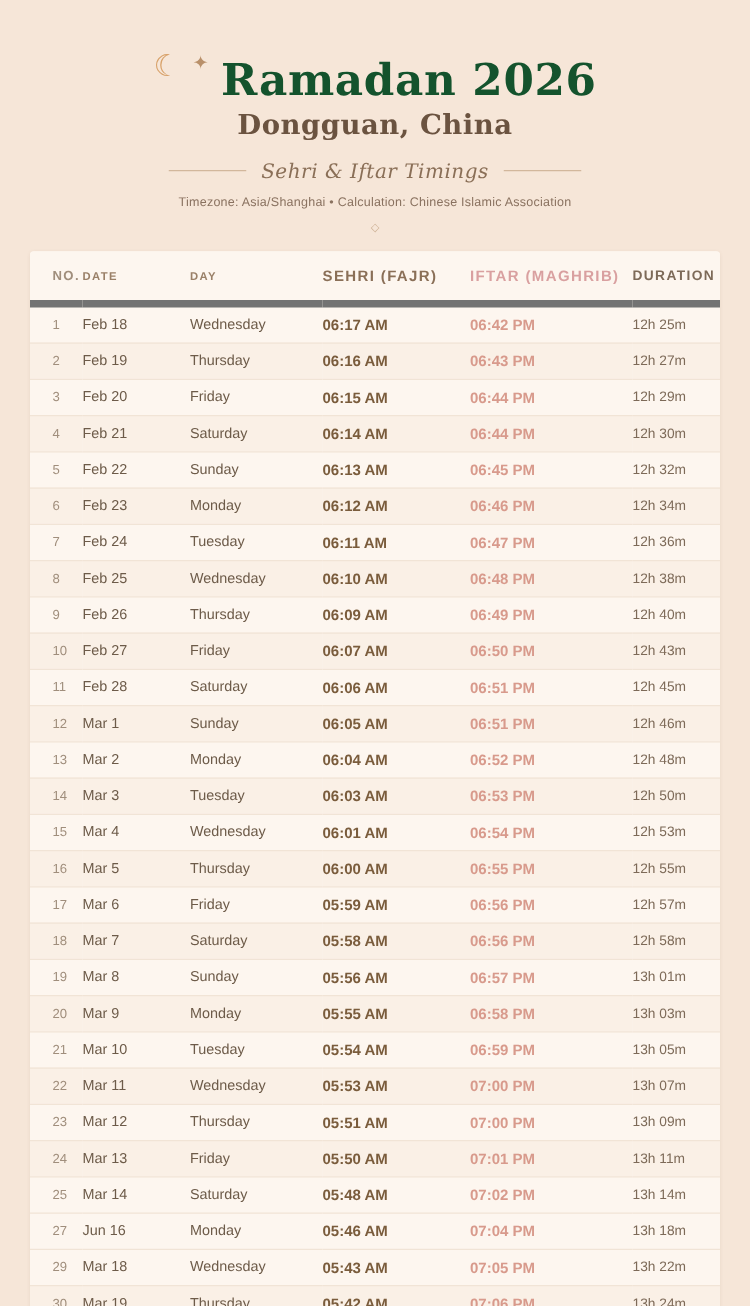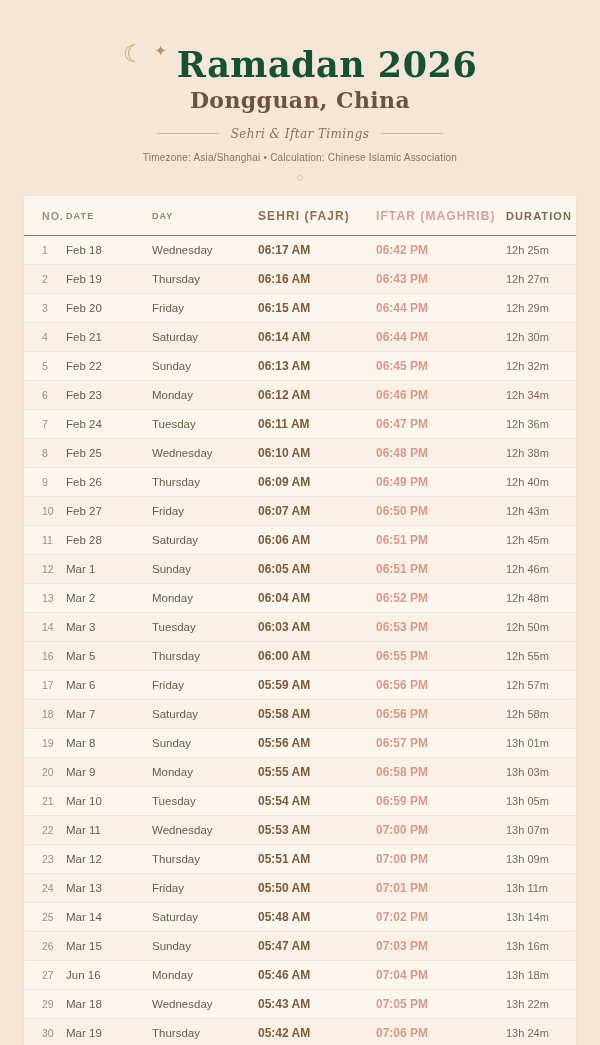--- a/index.html
+++ b/index.html
@@ -65,21 +65,21 @@
     gap: 12px;
     margin-top: 14px;
   }
   .rule-line {
     width: 62px; height: 1px;
     background: #d2b79c;
   }
   .subtitle {
     font-family: "DejaVu Serif", serif;
     font-style: italic;
-    font-size: 12px;
+    font-size: 16px;
     color: #8a6f57;
     letter-spacing: 0.4px;
   }
   .meta {
     margin-top: 11px;
     font-size: 10px;
     color: #8a7environment;
     color: #8a7260;
     letter-spacing: 0.2px;
   }
@@ -103,21 +103,21 @@
     border-collapse: collapse;
   }
   thead th {
     font-size: 9px;
     font-weight: bold;
     letter-spacing: 1.1px;
     color: #9a8068;
     text-align: left;
     padding: 13px 0 12px 0;
     background: #fdf6ef;
-    border-bottom: 1px solid #737373;
+    border-bottom: 6px solid #737373;
   }
   th.h-sehri { color: #8a6f57; }
   th.h-iftar { color: #d9a0a0; }
   tbody tr { border-bottom: 1px solid #f1e4d6; }
   tbody tr:last-child { border-bottom: none; }
   tbody tr.alt { background: #faf0e6; }
   tbody td {
     font-size: 11.5px;
     color: #6d5b49;
     padding: 7px 0;
@@ -270,20 +270,28 @@
             <td class="c-dur">12h 48m</td>
           </tr>
           <tr class="alt">
             <td class="c-no">14</td>
             <td class="c-date">Mar 3</td>
             <td class="c-day">Tuesday</td>
             <td class="c-sehri">06:03 AM</td>
             <td class="c-iftar">06:53 PM</td>
             <td class="c-dur">12h 50m</td>
           </tr>
+          <tr>
+            <td class="c-no">15</td>
+            <td class="c-date">Mar 4</td>
+            <td class="c-day">Wednesday</td>
+            <td class="c-sehri">06:01 AM</td>
+            <td class="c-iftar">06:54 PM</td>
+            <td class="c-dur">12h 53m</td>
+          </tr>
           <tr class="alt">
             <td class="c-no">16</td>
             <td class="c-date">Mar 5</td>
             <td class="c-day">Thursday</td>
             <td class="c-sehri">06:00 AM</td>
             <td class="c-iftar">06:55 PM</td>
             <td class="c-dur">12h 55m</td>
           </tr>
           <tr>
             <td class="c-no">17</td>
@@ -350,28 +358,20 @@
             <td class="c-dur">13h 11m</td>
           </tr>
           <tr>
             <td class="c-no">25</td>
             <td class="c-date">Mar 14</td>
             <td class="c-day">Saturday</td>
             <td class="c-sehri">05:48 AM</td>
             <td class="c-iftar">07:02 PM</td>
             <td class="c-dur">13h 14m</td>
           </tr>
-          <tr class="alt">
-            <td class="c-no">26</td>
-            <td class="c-date">Mar 15</td>
-            <td class="c-day">Sunday</td>
-            <td class="c-sehri">05:47 AM</td>
-            <td class="c-iftar">07:03 PM</td>
-            <td class="c-dur">13h 16m</td>
-          </tr>
           <tr>
             <td class="c-no">27</td>
             <td class="c-date">Jun 16</td>
             <td class="c-day">Monday</td>
             <td class="c-sehri">05:46 AM</td>
             <td class="c-iftar">07:04 PM</td>
             <td class="c-dur">13h 18m</td>
           </tr>
           <tr>
             <td class="c-no">29</td>

